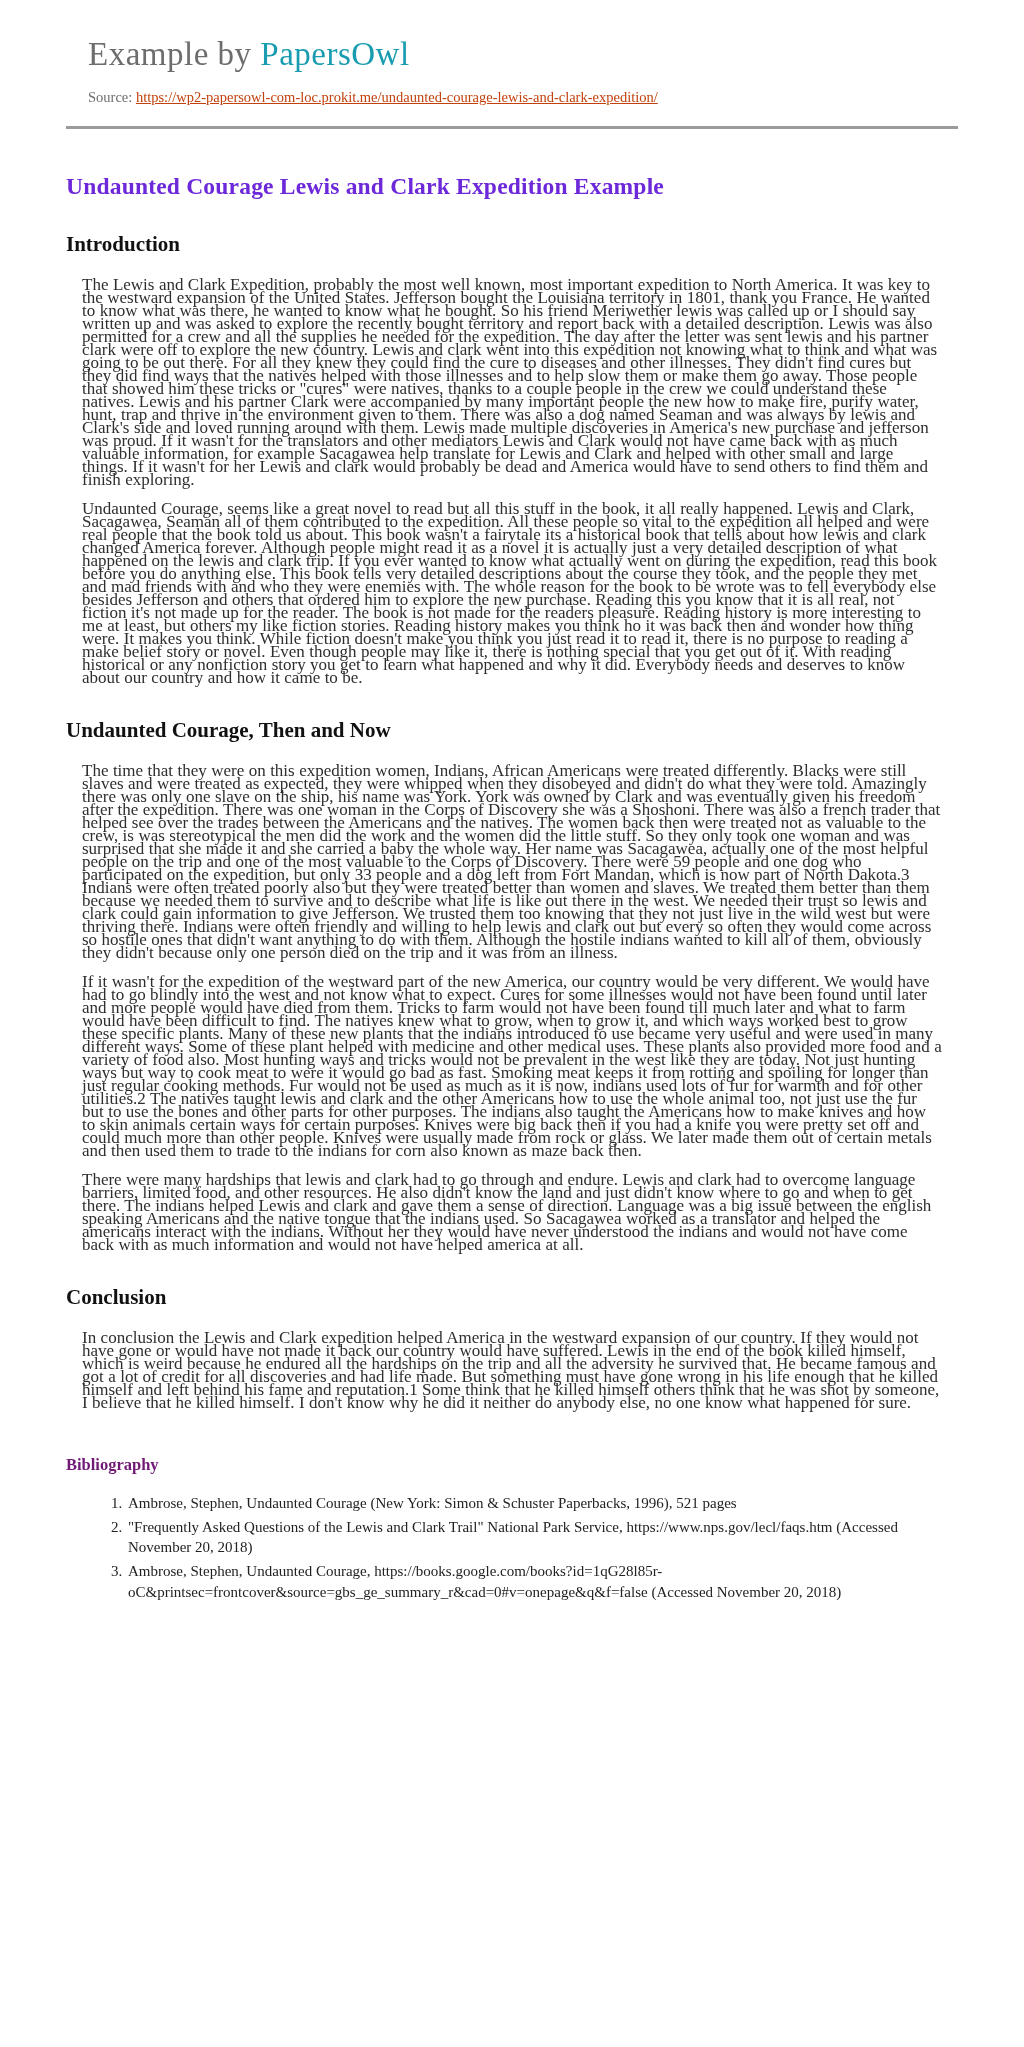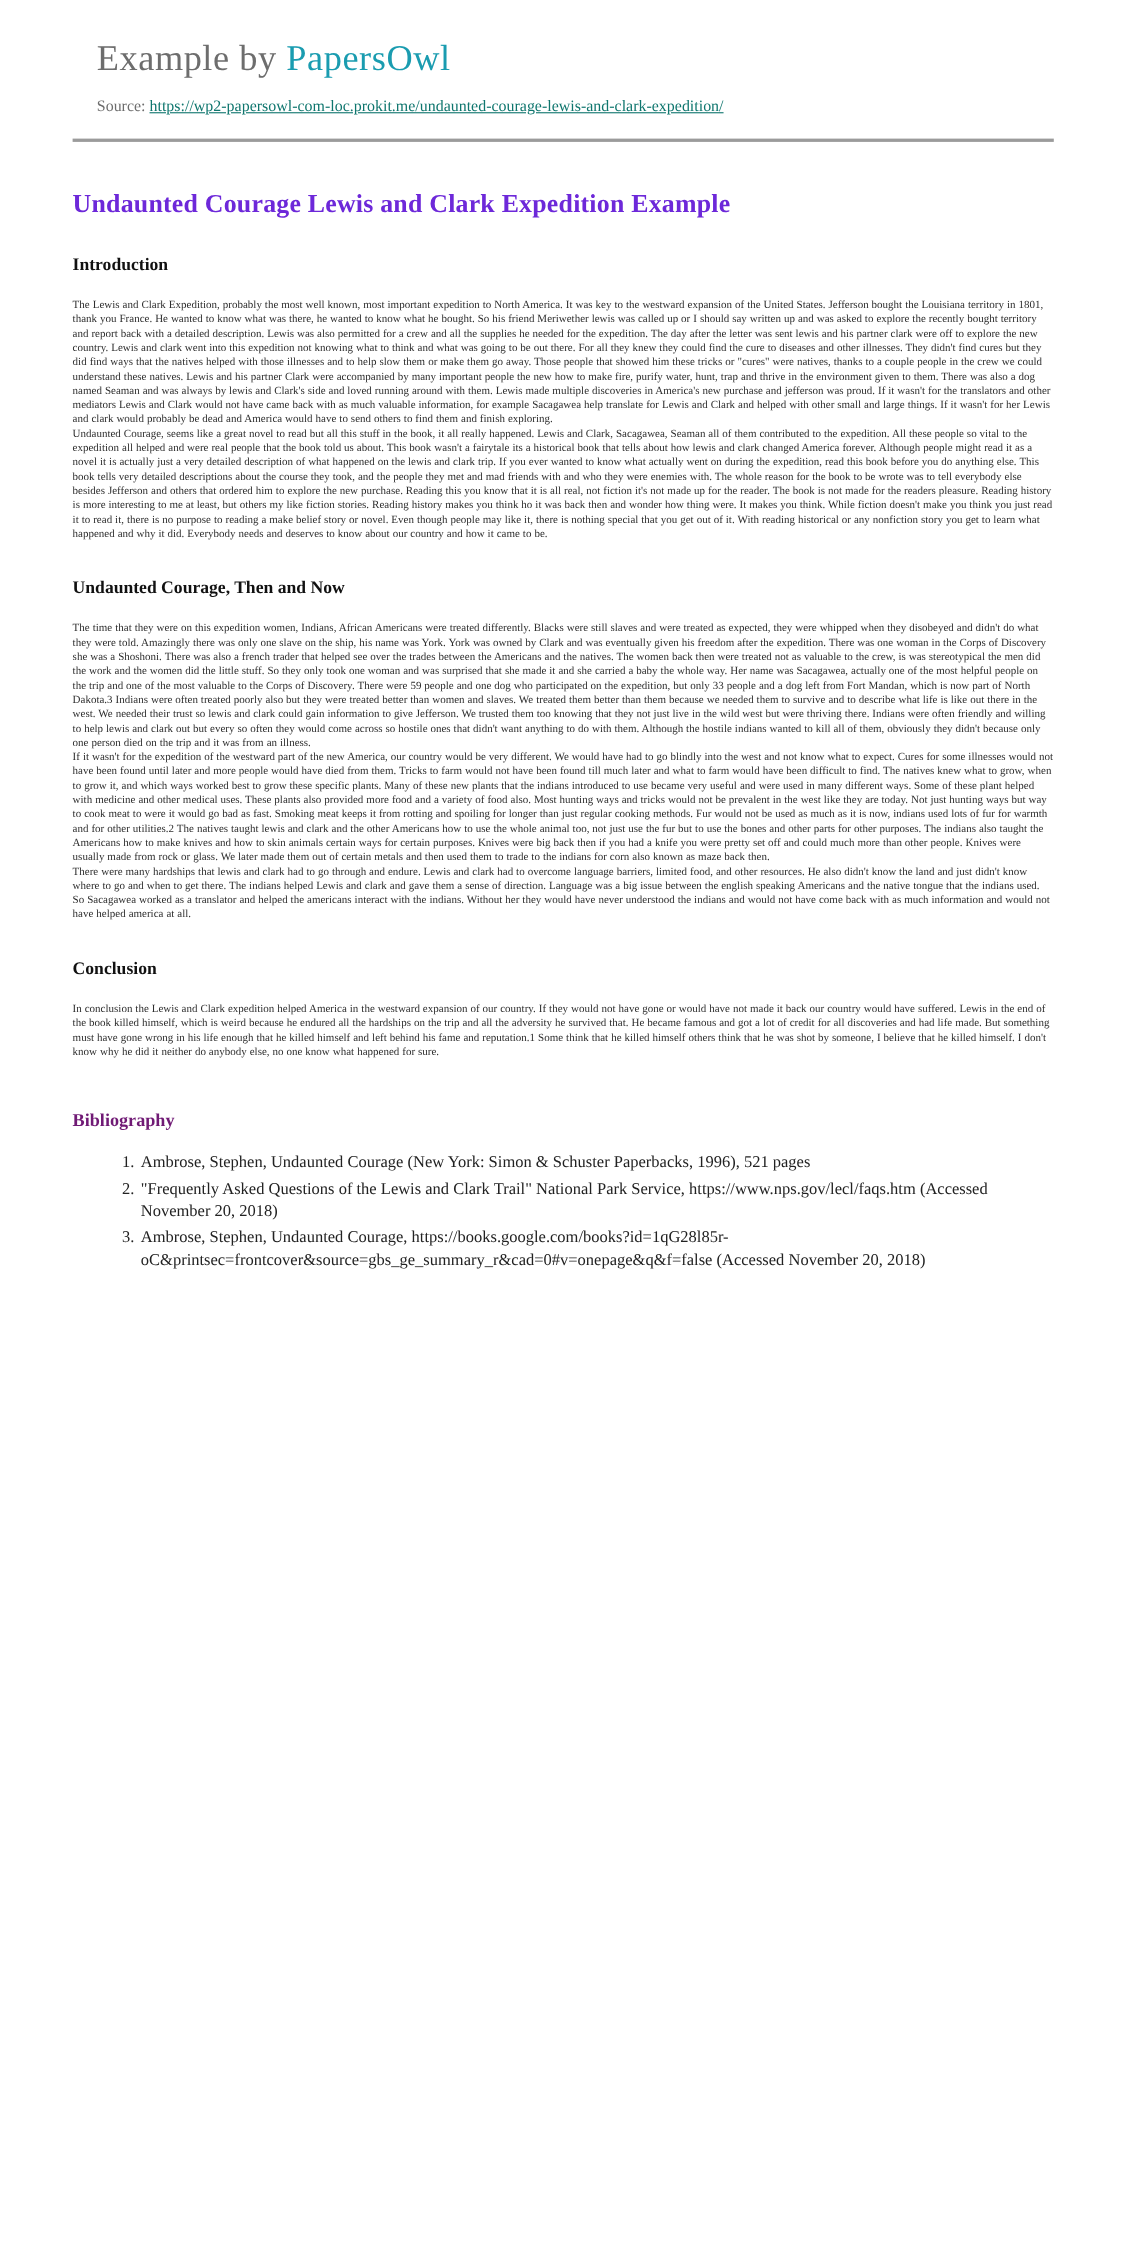--- a/index.html
+++ b/index.html
@@ -29,47 +29,47 @@
   .brand-line .brand {
     color: #1a9cb0;
     text-decoration: none;
   }
   .source-line {
     font-size: 14.5px;
     color: #6d6d6d;
     margin: 0 0 20px 0;
   }
   .source-line a {
-    color: #0f766e;
+    color: #c2410c;
     text-decoration: underline;
   }
   .divider {
     border: none;
     height: 3px;
     background: #9b9b9b;
     margin: 0 0 44px 0;
   }
   h1.doc-title {
     font-size: 23.5px;
     font-weight: 700;
     color: #6d28d9;
     margin: 0 0 32px 0;
     letter-spacing: 0.2px;
   }
   h2.section-heading {
-    font-size: 16px;
+    font-size: 21px;
     font-weight: 700;
     color: #111111;
     margin: 34px 0 21px 0;
   }
   p.section-body {
-    font-size: 10px;
+    font-size: 17px;
     line-height: 13px;
     color: #2e2e2e;
-    margin: 0;
+    margin: 16px;
     text-align: left;
     word-spacing: 0.2px;
   }
   h2.bib-heading {
     font-size: 16.5px;
     font-weight: 700;
     color: #701a75;
     margin: 46px 0 18px 0;
   }
   ol.bib-list {

